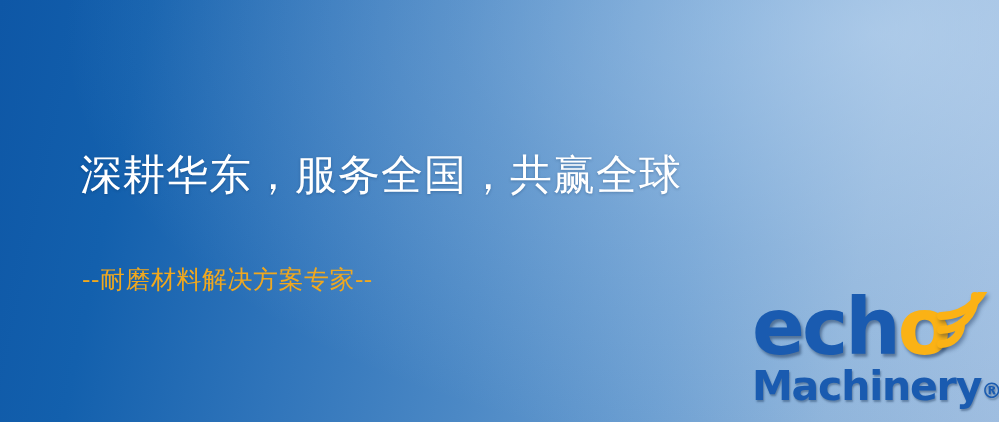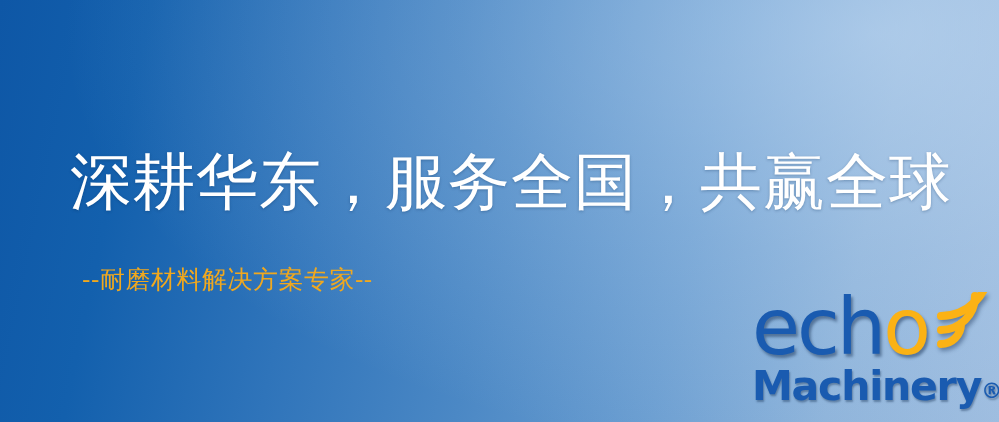--- a/index.html
+++ b/index.html
@@ -33,24 +33,24 @@
     background: radial-gradient(120% 150% at 88% 8%,
                   rgba(200,222,245,0.55) 0%,
                   rgba(200,222,245,0.22) 35%,
                   rgba(200,222,245,0.00) 68%);
     pointer-events: none;
   }
 
   
   .headline {
     position: absolute;
-    left: 70px;
+    left: 80px;
     top: 152px;
-    font-family: Liberation Mono, monospace;
-    font-size: 62px;
+    font-family: Liberation Serif, serif;
+    font-size: 42px;
     line-height: 1.12;
     color: #ffffff;
     letter-spacing: 1px;
     white-space: nowrap;
     text-shadow: 0 1px 3px rgba(8,40,80,0.30);
   }
 
   
   .subtitle {
     position: absolute;
@@ -80,21 +80,21 @@
     width: 251px;
     height: 80px;
   }
 
   .logo-echo {
     position: absolute;
     left: 4px;
     top: -8px;
     font-family: "DejaVu Sans", "Liberation Sans", sans-serif;
     font-size: 78px;
-    font-weight: normal;
+    font-weight: bold;
     letter-spacing: -3px;
     color: #1a5bb0;
     line-height: 1;
     text-shadow: 2px 3px 3px rgba(10,36,72,0.45);
   }
   .logo-echo .o-yellow { color: #fbb215; }
 
   .logo-waves {
     position: absolute;
     right: 2px;

